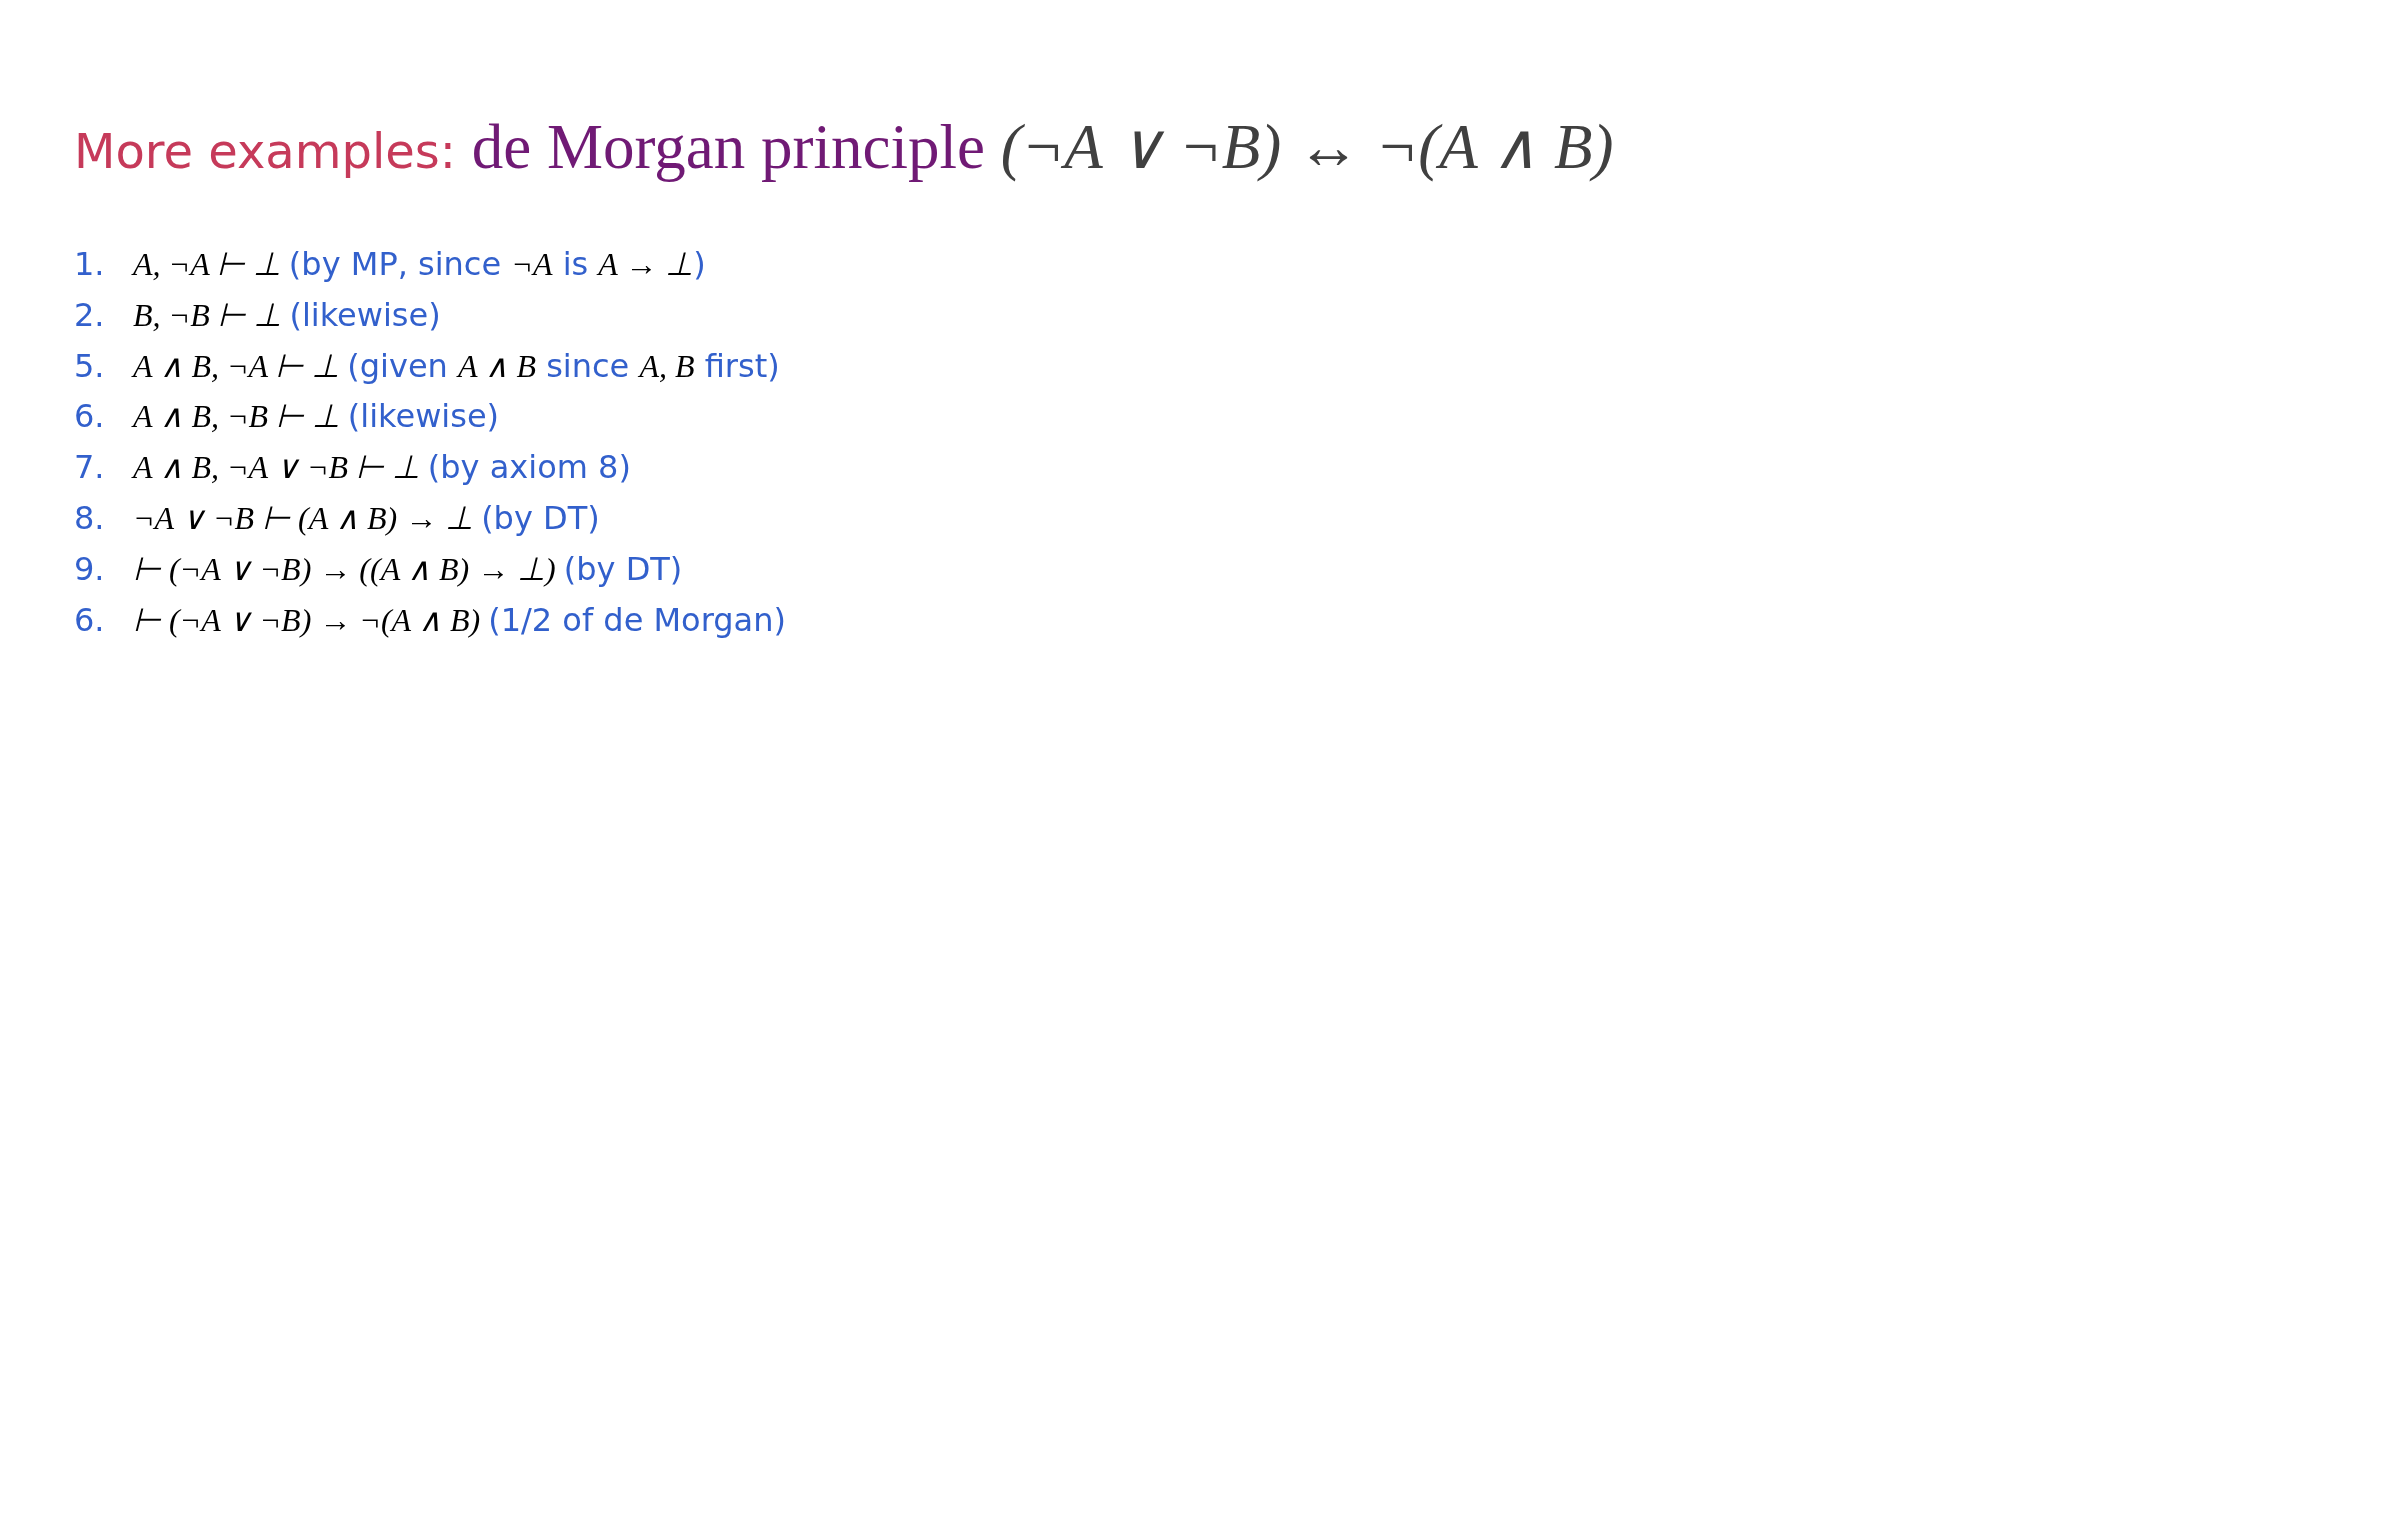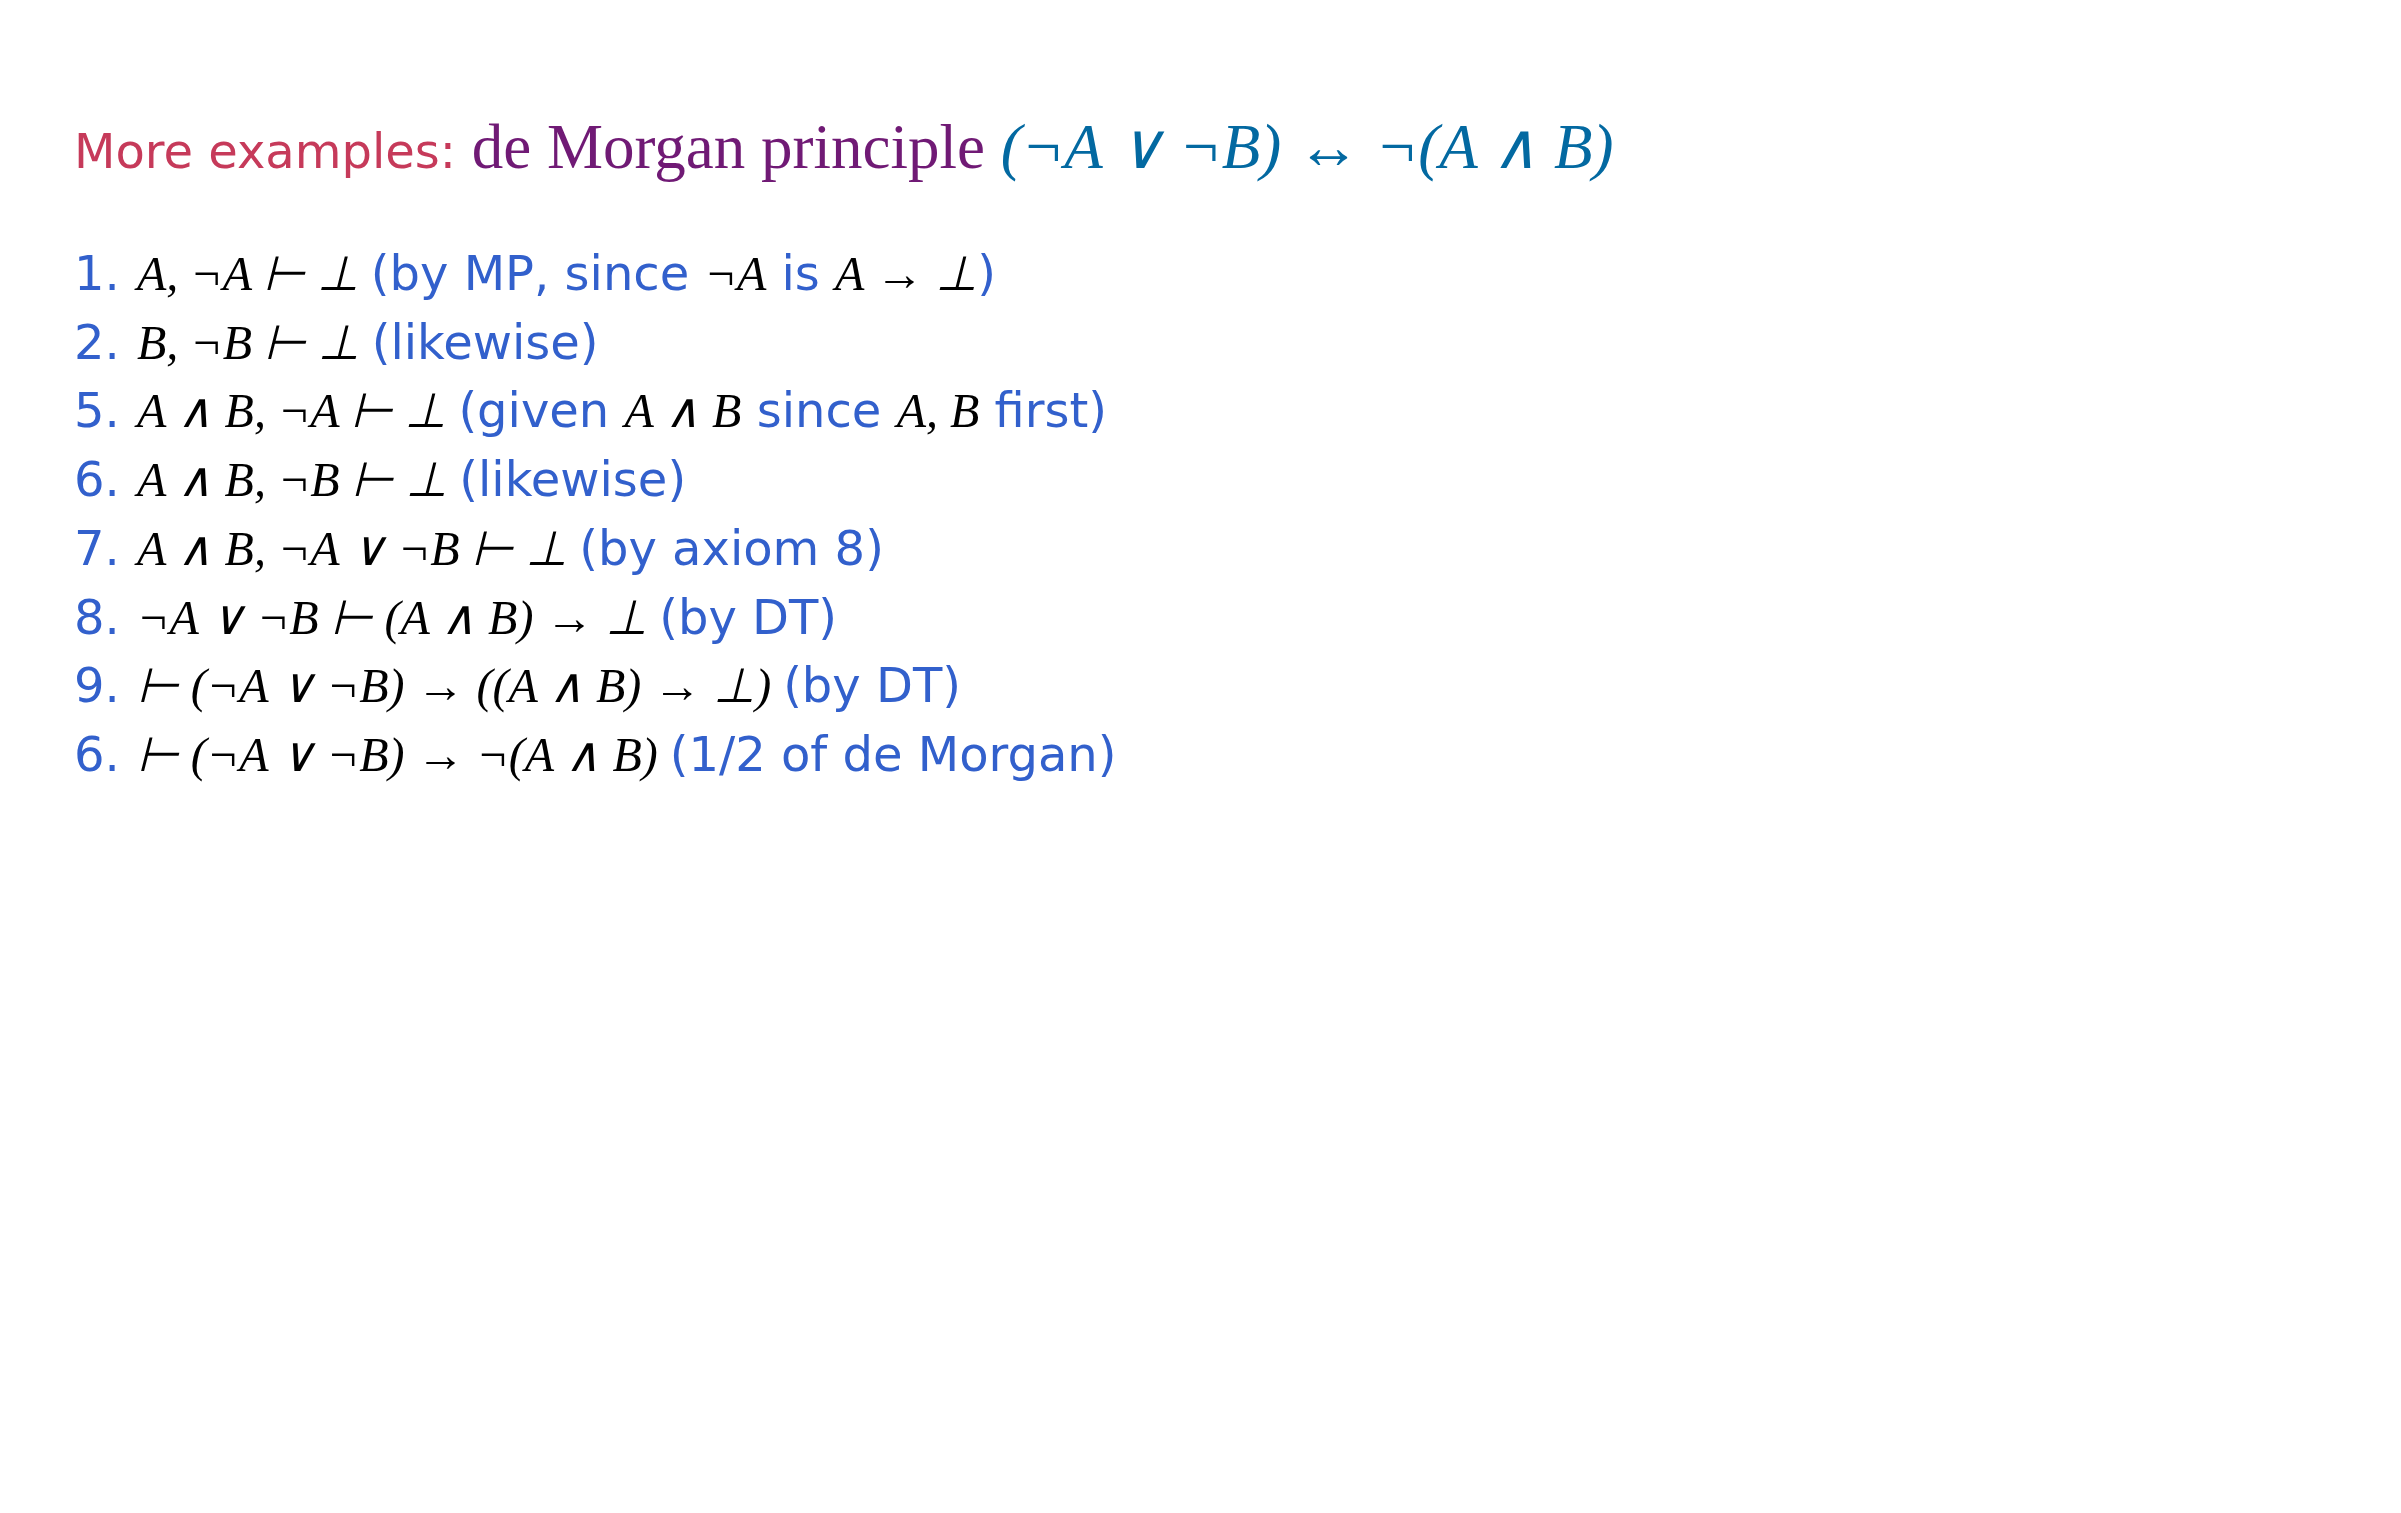--- a/index.html
+++ b/index.html
@@ -24,31 +24,31 @@
     .heading .lead {
       color: #c63a5a;
       font-family: "Trebuchet MS", "DejaVu Sans", sans-serif;
       font-size: 48px;
     }
     .heading .subtitle {
       color: #701a75;
       font-family: Liberation Serif, serif;
     }
     .heading .formula {
-      color: #0369a1;
+      color: #404040;
       font-family: "Computer Modern", Georgia, serif;
       font-style: italic;
     }
     .proof-list {
       list-style: none;
       padding: 0;
       margin: 0;
     }
     .proof-line {
-      font-size: 48px;
+      font-size: 32px;
       line-height: 1.12;
       margin-bottom: 15px;
       color: #000000;
     }
     .proof-line .num {
       color: #3260cc;
       font-family: "Trebuchet MS", "DejaVu Sans", sans-serif;
       display: inline-block;
       min-width: 51px;
     }

